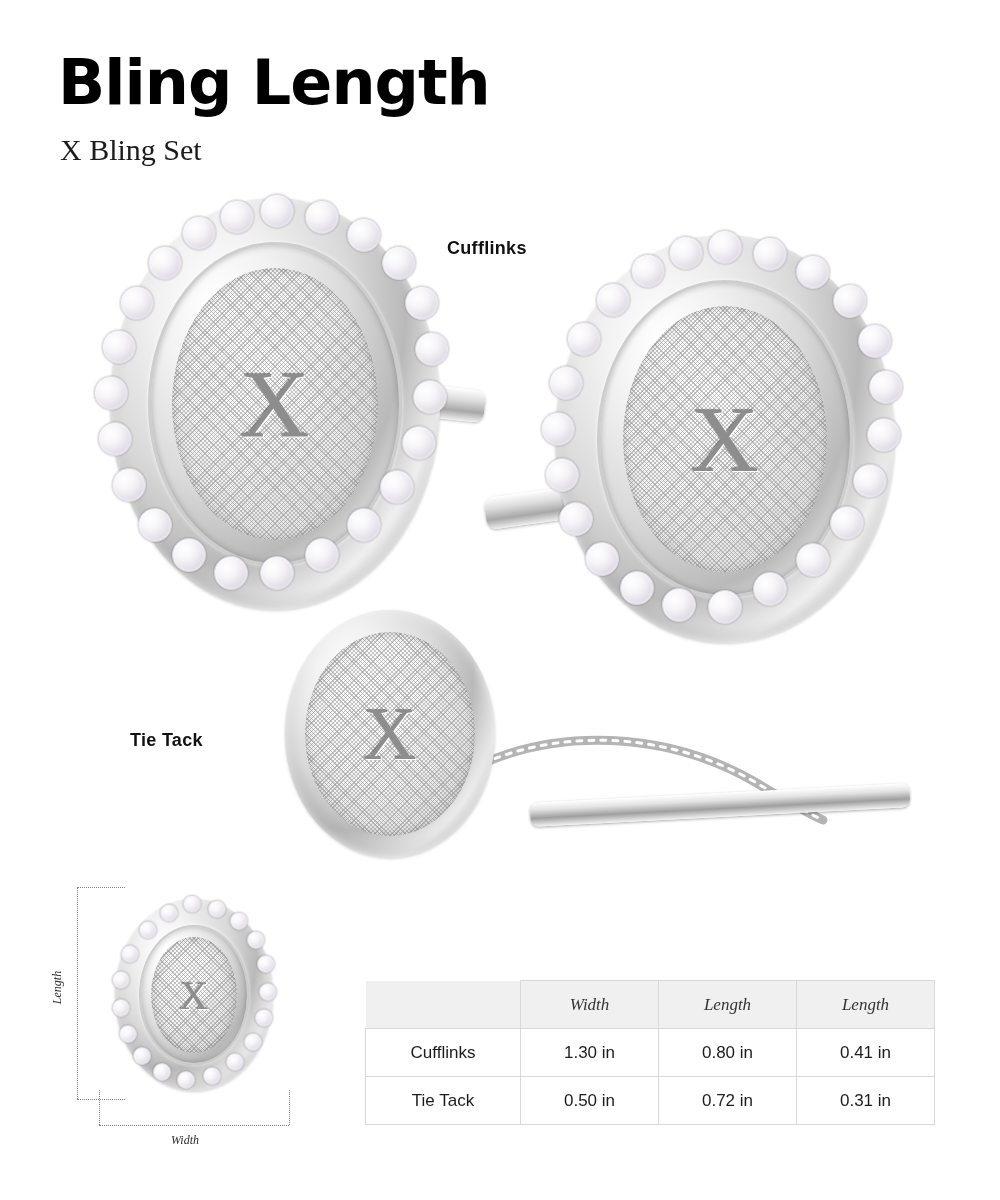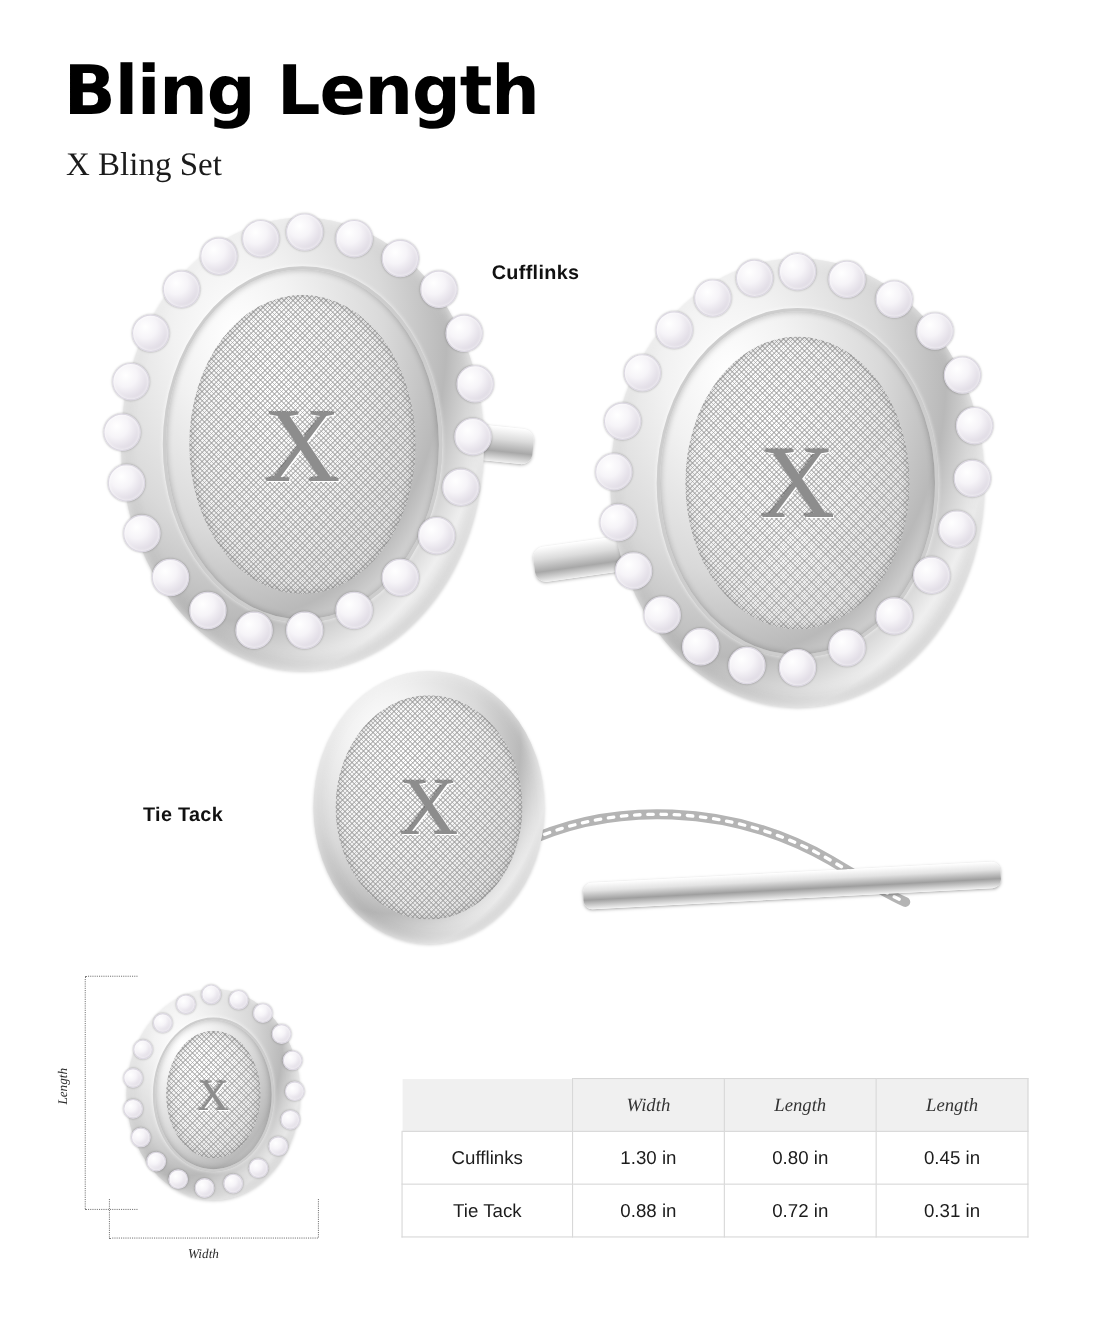--- a/index.html
+++ b/index.html
@@ -291,22 +291,22 @@
       <th>Width</th>
       <th>Length</th>
       <th>Length</th>
     </tr>
   </thead>
   <tbody>
     <tr>
       <th>Cufflinks</th>
       <td>1.30 in</td>
       <td>0.80 in</td>
-      <td>0.45 in</td>
+      <td>0.41 in</td>
     </tr>
     <tr>
       <th>Tie Tack</th>
-      <td>0.88 in</td>
+      <td>0.50 in</td>
       <td>0.72 in</td>
       <td>0.31 in</td>
     </tr>
   </tbody>
 </table>
 
 </body></html>

